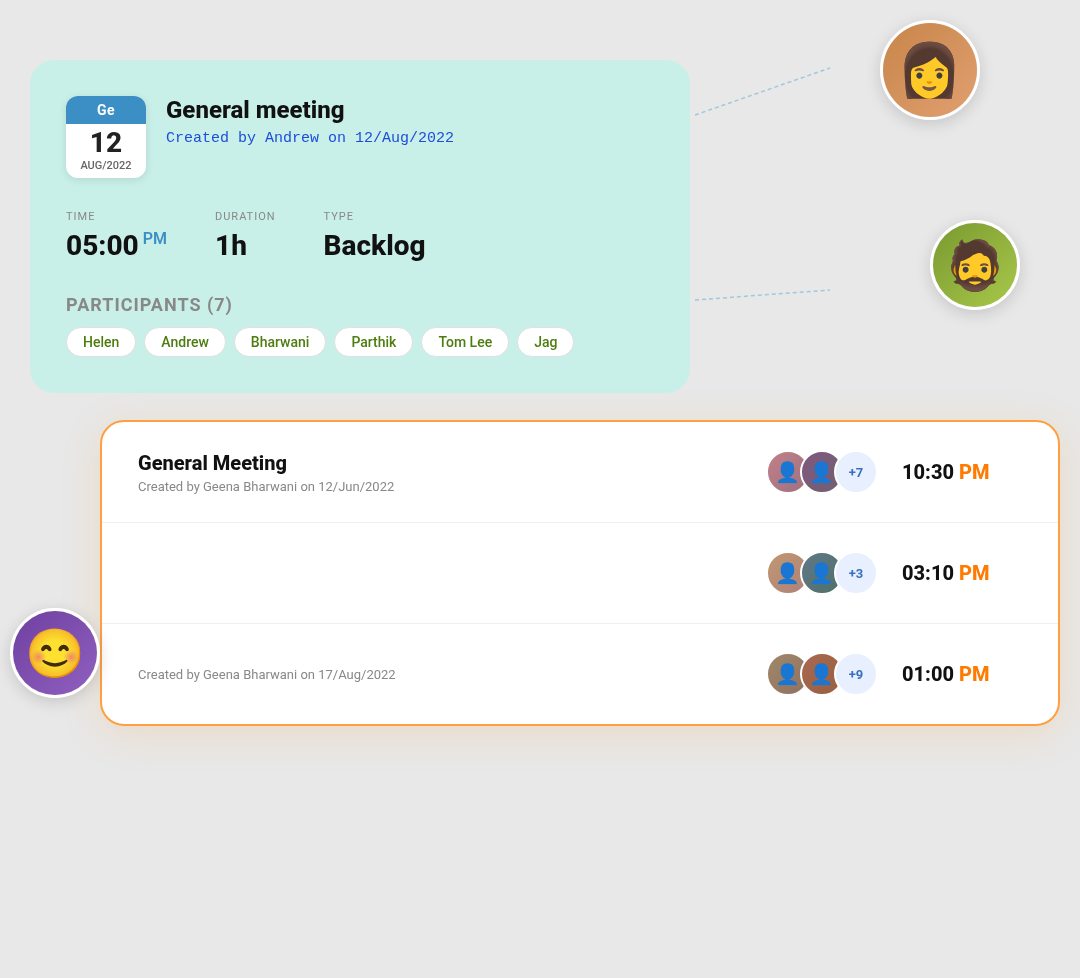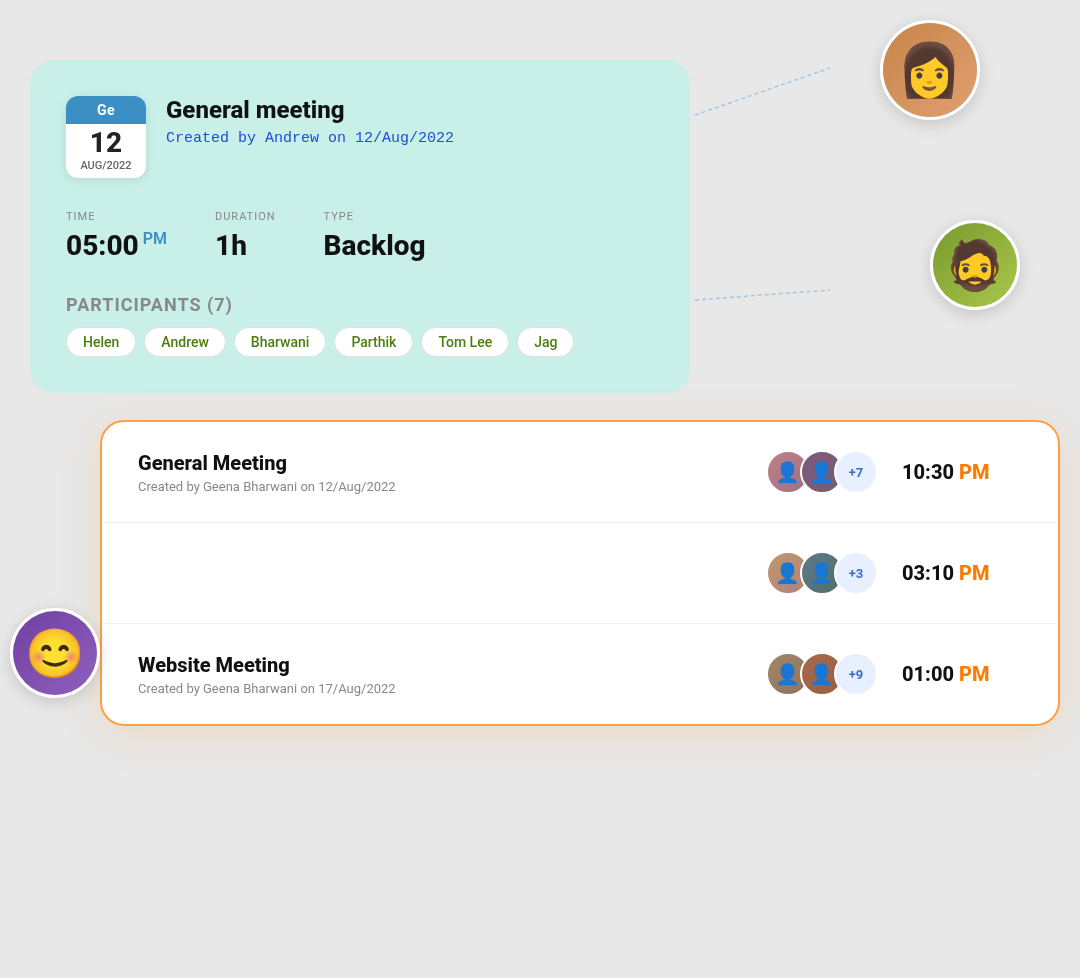--- a/index.html
+++ b/index.html
@@ -343,21 +343,21 @@
 
   <div class="avatar-float avatar-float-3">
     <div style="width:100%;height:100%;background:linear-gradient(135deg,#7040a0,#9060c0);display:flex;align-items:center;justify-content:center;font-size:48px;">😊</div>
   </div>
 
   <div class="meeting-list-card">
 
   <div class="list-item">
       <div class="list-item-info">
         <div class="list-item-title">General Meeting</div>
-        <div class="list-item-sub">Created by Geena Bharwani on 12/Aug/2022</div>
+        <div class="list-item-sub">Created by Geena Bharwani on 12/Jun/2022</div>
       </div>
       <div class="list-item-avatars">
         <div class="list-avatar" style="background:linear-gradient(135deg,#c0808a,#a07080);">
           <span style="font-size:20px;">👤</span>
         </div>
         <div class="list-avatar" style="background:linear-gradient(135deg,#805880,#706070);">
           <span style="font-size:20px;">👤</span>
         </div>
         <div class="list-avatar avatar-count">+7</div>
       </div>
@@ -376,21 +376,20 @@
           <span style="font-size:20px;">👤</span>
         </div>
         <div class="list-avatar avatar-count">+3</div>
       </div>
       <div class="list-item-time">
         03:10 <span class="time-ampm">PM</span>
       </div>
     </div>
       <div class="list-item">
       <div class="list-item-info">
-        <div class="list-item-title">Website Meeting</div>
         <div class="list-item-sub">Created by Geena Bharwani on 17/Aug/2022</div>
       </div>
       <div class="list-item-avatars">
         <div class="list-avatar" style="background:linear-gradient(135deg,#a08868,#907060);">
           <span style="font-size:20px;">👤</span>
         </div>
         <div class="list-avatar" style="background:linear-gradient(135deg,#a86850,#986040);">
           <span style="font-size:20px;">👤</span>
         </div>
         <div class="list-avatar avatar-count">+9</div>

